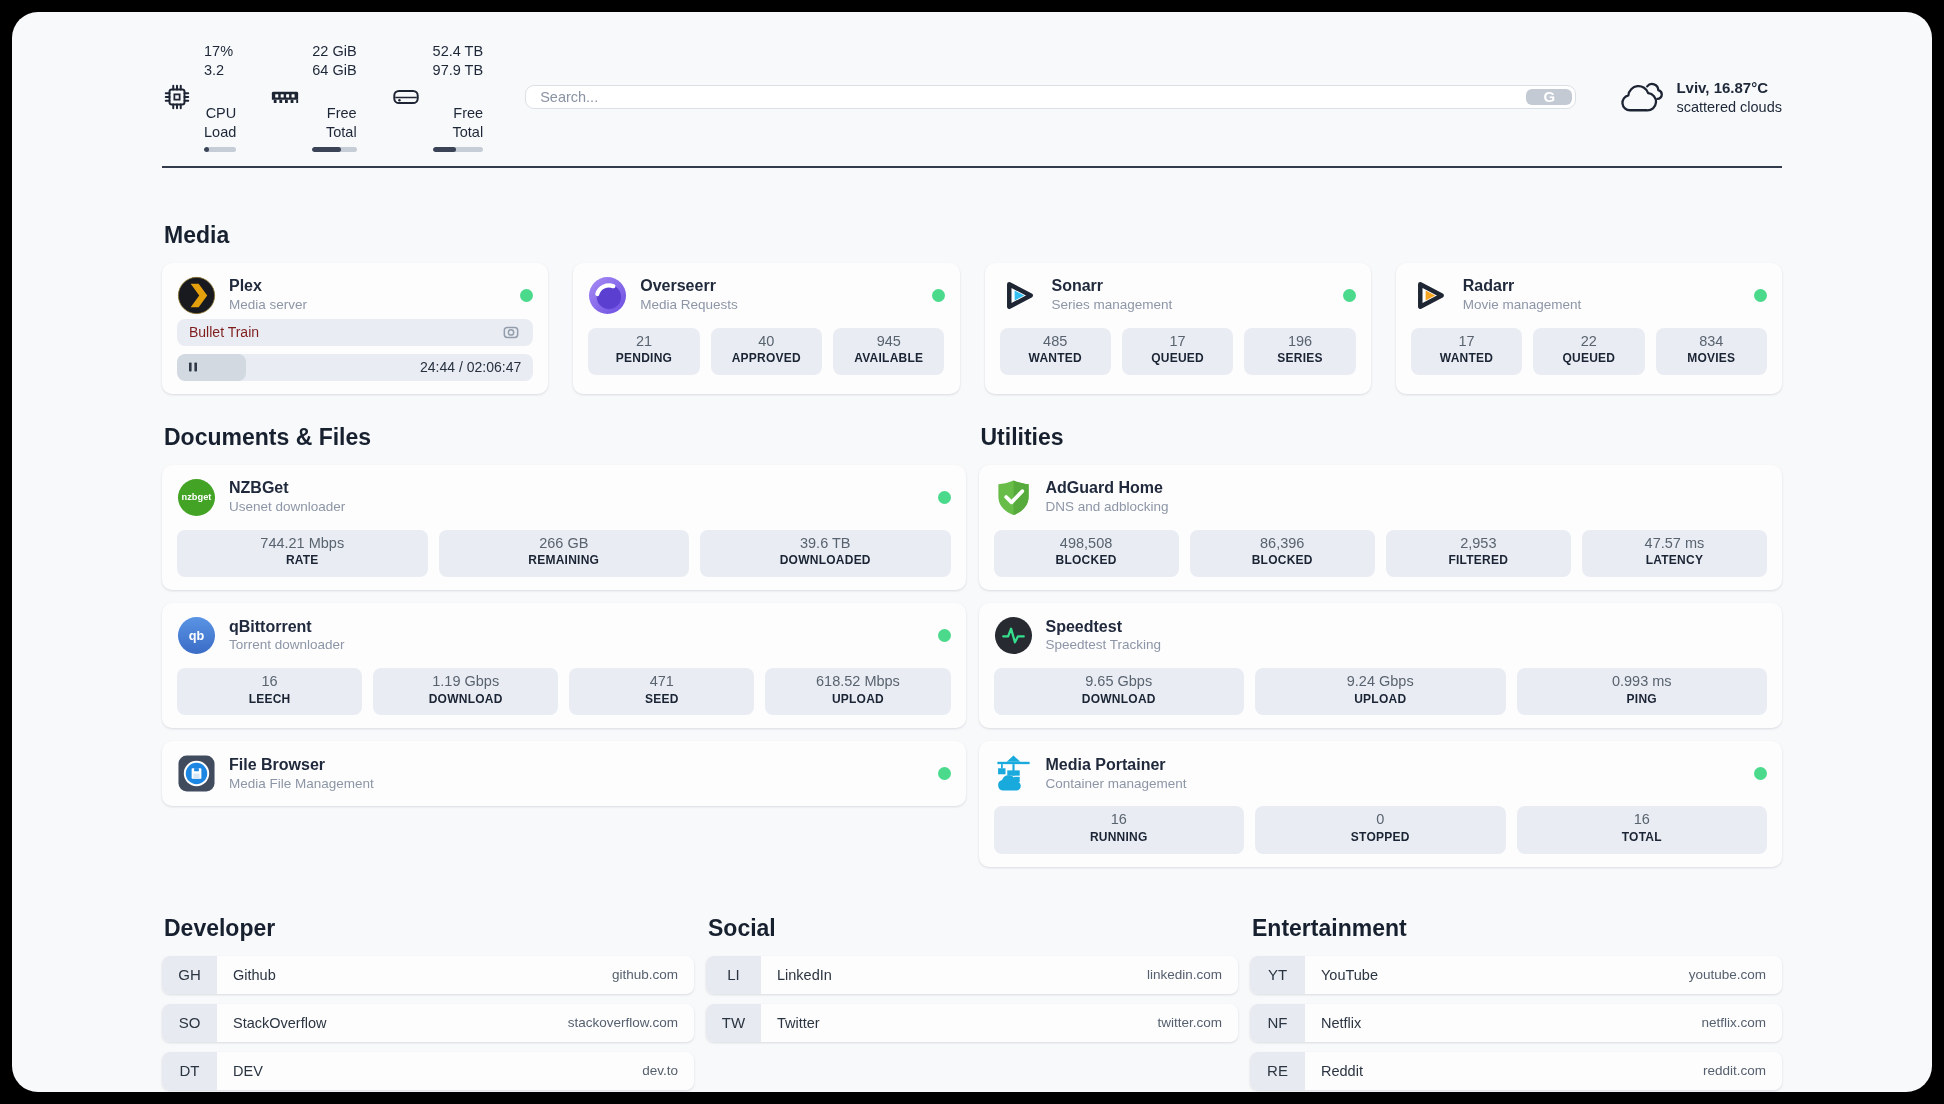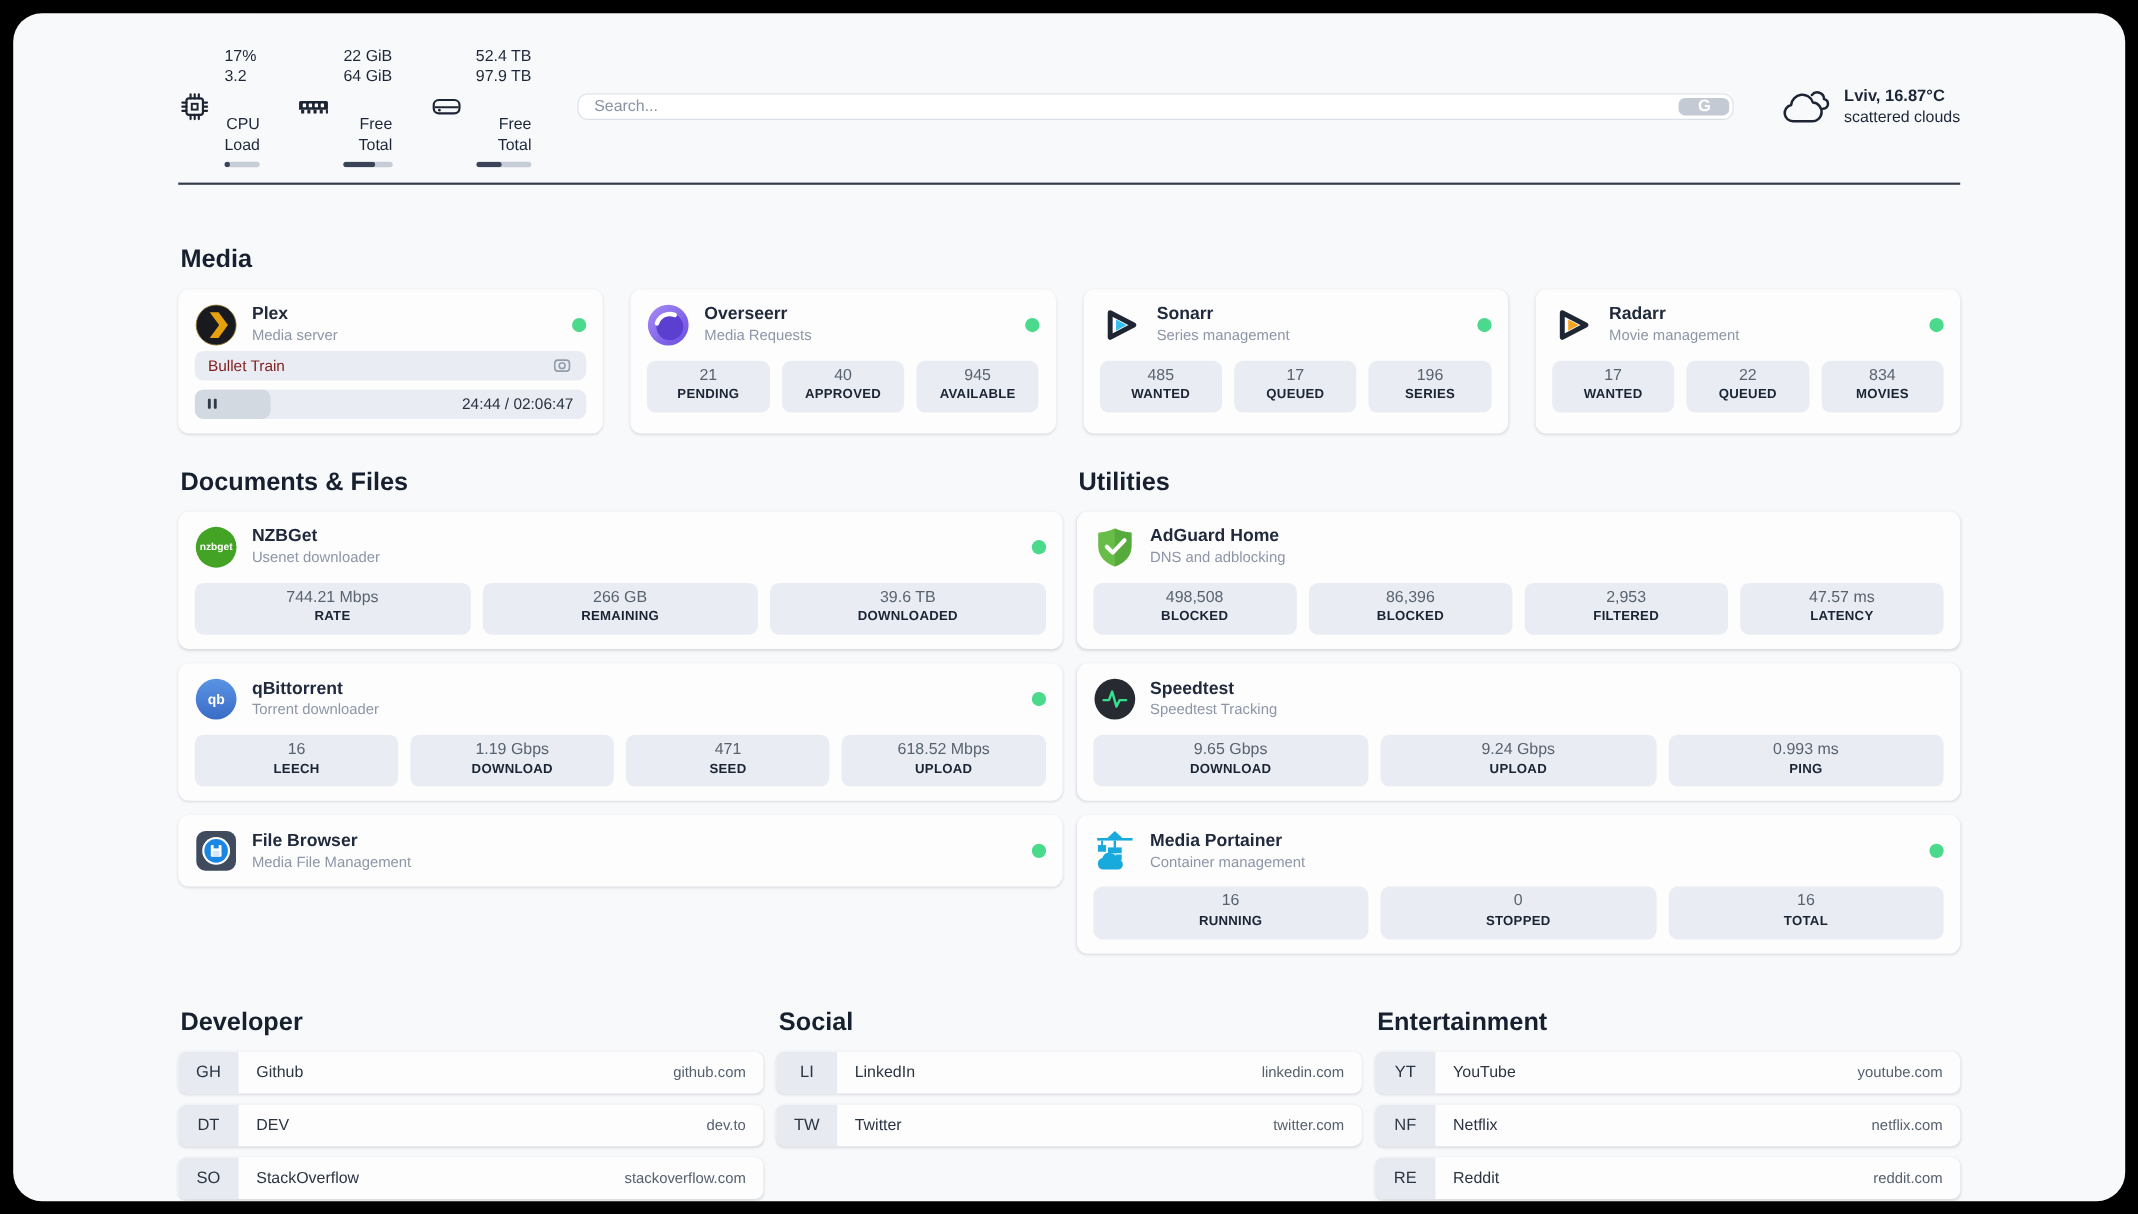--- a/index.html
+++ b/index.html
@@ -515,29 +515,29 @@
   <div class="section-bookmarks">
 
     <div>
       <h2 class="section-heading">Developer</h2>
       <div class="bm">
         <span class="bm-abbr">GH</span>
         <span class="bm-name">Github</span>
         <span class="bm-url">github.com</span>
       </div>
       <div class="bm">
+        <span class="bm-abbr">SO</span>
+        <span class="bm-name">StackOverflow</span>
+        <span class="bm-url">stackoverflow.com</span>
+      </div>
+      <div class="bm">
         <span class="bm-abbr">DT</span>
         <span class="bm-name">DEV</span>
         <span class="bm-url">dev.to</span>
       </div>
-      <div class="bm">
-        <span class="bm-abbr">SO</span>
-        <span class="bm-name">StackOverflow</span>
-        <span class="bm-url">stackoverflow.com</span>
-      </div>
     </div>
 
     <div>
       <h2 class="section-heading">Social</h2>
       <div class="bm">
         <span class="bm-abbr">LI</span>
         <span class="bm-name">LinkedIn</span>
         <span class="bm-url">linkedin.com</span>
       </div>
       <div class="bm">

